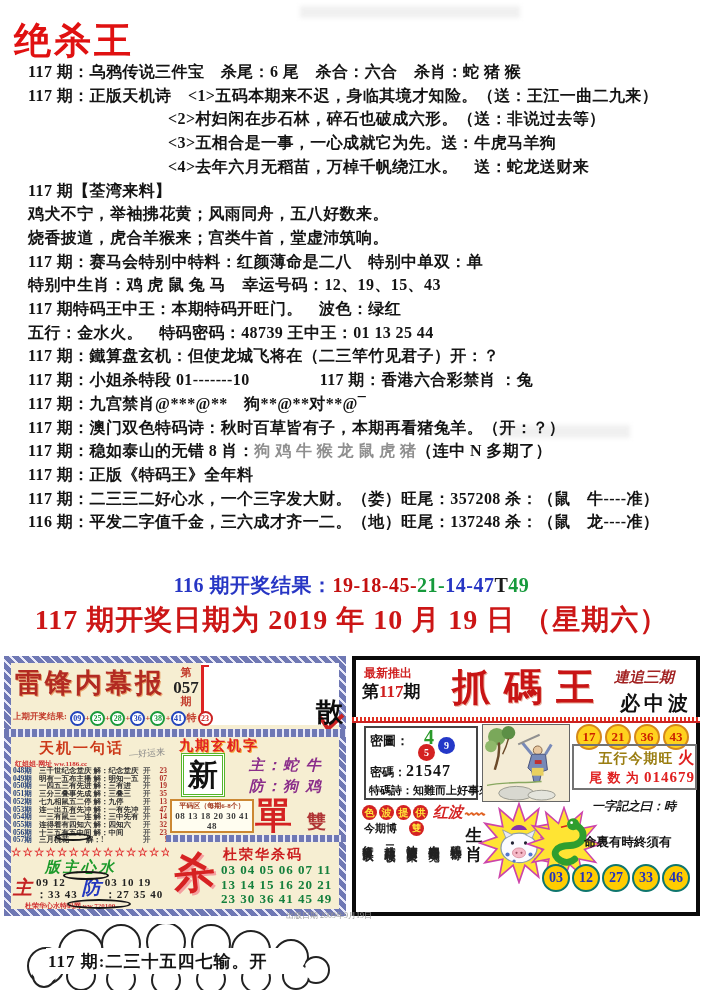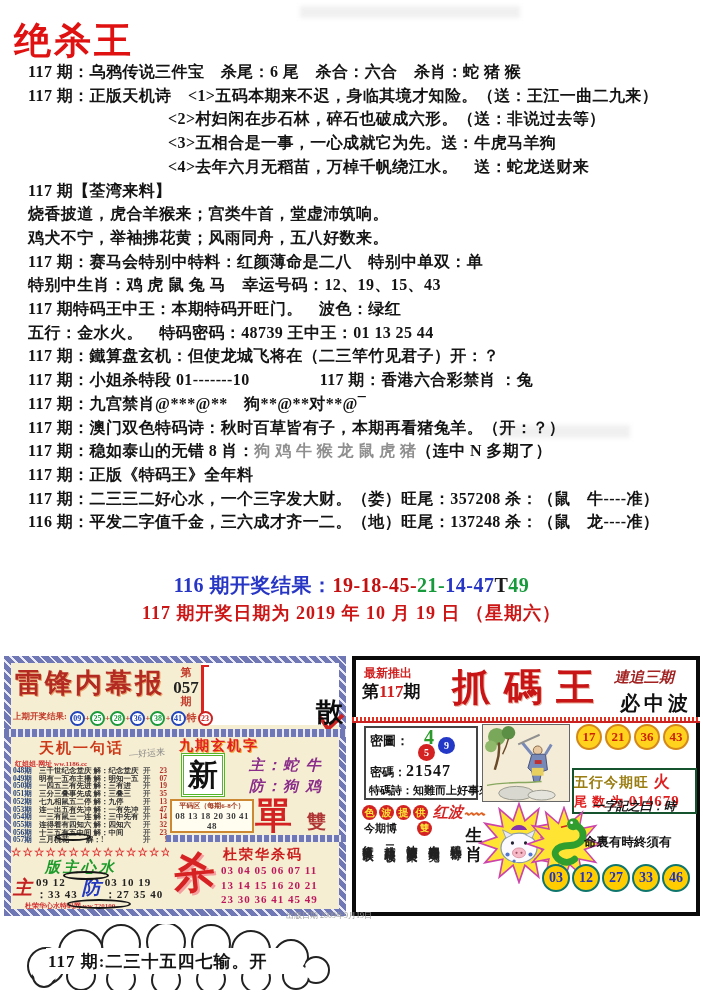--- a/index.html
+++ b/index.html
@@ -9,21 +9,21 @@
   .page{position:absolute;inset:0}
   
   .main-title{position:absolute;left:14px;top:16px;font-size:37px;color:#e01111;
               letter-spacing:3px;font-weight:700}
   #tlines{position:absolute;left:28px;top:60px;width:670px}
   .tline{font-size:16px;line-height:23.7px;white-space:nowrap;letter-spacing:.4px}
   .result-line{position:absolute;left:0;top:572px;width:703px;text-align:center;
                font-size:20px;letter-spacing:.5px}
   .result-label{color:#2736c4}
   .date-line{position:absolute;left:0;top:601px;width:703px;text-align:center;
-             font-size:18px;color:#cc1616;letter-spacing:1px}
+             font-size:28px;color:#cc1616;letter-spacing:1px}
   .smudge{position:absolute;background:#e4e4e4;opacity:.55;filter:blur(2px)}
   
   .lf-panel{position:absolute;left:4px;top:656px;width:342px;height:260px;background:#f6eed2;
             border:7px solid transparent;
             border-image:repeating-linear-gradient(45deg,#6f78b4 0 5px,#e9e9f8 5px 7px) 7}
   .lf-title{position:absolute;left:4px;top:2px;font-size:27px;color:#b22a22;letter-spacing:3px;
             font-weight:900;text-shadow:1px 1px 0 #e8a06a}
   .lf-issue{position:absolute;left:162px;top:4px;width:26px;text-align:center;line-height:1.05}
   .lf-issue .r{color:#c23a2a;font-size:11px;display:block}
   .lf-issue .n{color:#222;font-size:17px;display:block}
@@ -71,21 +71,21 @@
   .pm-box{position:absolute;left:159px;top:136px;width:84px;height:34px;background:#fffdf0;
           border:2px solid #cc8833;text-align:center}
   .pm-label{font-size:7px;color:#a33b20;line-height:10px}
   .pm-nums{font-size:9px;color:#3a3a3a;letter-spacing:.5px}
   .lf-div2{position:absolute;left:155px;right:-7px;top:172px;height:7px;
            background:repeating-linear-gradient(90deg,#6f78b4 0 5px,#e9e9f8 5px 7px)}
   .sha-glyph{position:absolute;left:162px;top:182px;font-size:42px;color:#d62222;
              font-weight:900;transform:rotate(-6deg);text-shadow:2px 2px 0 #f5a0a0}
   .sha-title{position:absolute;left:212px;top:183px;font-size:14px;color:#cc2020;letter-spacing:2px}
   #sharows{position:absolute;left:210px;top:200px}
-  .sha-row{font-size:11px;line-height:14.5px;color:#be185d;letter-spacing:1px;white-space:nowrap}
+  .sha-row{font-size:13px;line-height:14.5px;color:#15803d;letter-spacing:1px;white-space:nowrap}
   
   .zm-panel{position:absolute;left:352px;top:656px;width:348px;height:260px;background:#fff;
             border:4px solid #0a0a0a}
   .zm-promo{position:absolute;left:8px;top:5px;font-size:12px;color:#d02020}
   .zm-issue{position:absolute;left:6px;top:20px;font-size:17px;color:#111}
   .zm-issue .n{color:#d02020}
   .zm-title{position:absolute;left:96px;top:2px;font-size:38px;color:#c81414;font-weight:900;
             letter-spacing:14px;text-shadow:1px 1px 0 #e8b0a0;white-space:nowrap}
   .zm-chase{position:absolute;left:258px;top:8px;font-size:15px;color:#a22222;font-style:italic;white-space:nowrap}
   .zm-bizhong{position:absolute;left:264px;top:30px;font-size:20px;color:#111;letter-spacing:4px;white-space:nowrap}
@@ -97,32 +97,32 @@
   .mt-ball4{position:absolute;left:58px;top:-2px;font-size:20px;color:#2a9a2a;font-weight:900}
   .mt-ball{position:absolute;width:17px;height:17px;border-radius:50%;color:#fff;
            display:flex;align-items:center;justify-content:center;font-size:10px}
   .mt-mima{position:absolute;left:4px;top:34px;font-size:12px}
   .mt-mima .n{font-size:16px;letter-spacing:1px}
   .mt-shi{position:absolute;left:3px;top:55px;font-size:11px;white-space:nowrap}
   .zm-pic{position:absolute;left:126px;top:64px;width:88px;height:78px;border:1px solid #666;background:#f4ecd6}
   #topcircles{position:absolute;left:220px;top:64px;display:flex;gap:3px}
   .ycirc{width:26px;height:26px;border-radius:50%;background:#ffd21e;border:2px solid #d4881a;
          color:#cc2200;font-size:13px;display:flex;align-items:center;justify-content:center}
-  .wx-box{position:absolute;left:216px;top:108px;width:125px;height:46px;border:2px solid #14532d;
-          text-align:left;padding-top:2px}
+  .wx-box{position:absolute;left:216px;top:84px;width:125px;height:46px;border:2px solid #737373;
+          text-align:right;padding-top:2px}
   .wx-l1{font-size:14px;color:#9a7d10;letter-spacing:1px}
   .wx-l1 .fire{color:#e02020;font-size:16px}
   .wx-l2{font-size:13px;color:#e02020;letter-spacing:1px}
   .wx-l2 .n{font-size:15px;font-weight:900}
   .sb-row{position:absolute;left:6px;top:143px;display:flex;align-items:center;gap:2px}
   .sb-circ{width:15px;height:15px;border-radius:50%;background:#d42222;color:#ffe23a;
            font-size:10px;display:flex;align-items:center;justify-content:center}
   .sb-val{color:#d42222;font-size:15px;font-style:italic;margin-left:3px}
   .sb-wave{color:#e06020;font-size:10px}
-  .jq-row{position:absolute;left:8px;top:161px;display:flex;align-items:flex-start;gap:20px;font-size:11px}
+  .jq-row{position:absolute;left:8px;top:161px;display:flex;align-items:flex-start;gap:12px;font-size:11px}
   .jq-badge{width:15px;height:15px;border-radius:50%;background:#d42222;color:#ffe23a;
             font-size:9px;display:flex;align-items:center;justify-content:center}
   #vcols{position:absolute;left:4px;top:176px;display:flex;gap:7px;height:76px}
   .vcol{writing-mode:vertical-rl;text-orientation:upright;font-size:11px;letter-spacing:1px;color:#222}
   .sx{position:absolute;left:108px;top:166px;width:20px;font-size:17px;line-height:19px;text-align:center}
   .star-wrap{position:absolute}
   .yz{position:absolute;left:236px;top:138px;font-size:12px;font-style:italic;white-space:nowrap}
   .pv{position:absolute;left:228px;top:174px;font-size:12.5px;white-space:nowrap}
   #botcircles{position:absolute;left:186px;top:204px;display:flex;gap:2px}
   .ycirc2{width:28px;height:28px;border-radius:50%;background:#ffcc00;border:2px solid #0f766e;
@@ -143,22 +143,22 @@
 
   <div class="main-title">绝杀王</div>
 
   <div id="tlines">
       <div class="tline"><span>117 期：乌鸦传说三件宝　杀尾：6 尾　杀合：六合　杀肖：蛇 猪 猴</span></div>
       <div class="tline"><span>117 期：正版天机诗　&lt;1&gt;五码本期来不迟，身临其境才知险。（送：王江一曲二九来）</span></div>
       <div class="tline" style="padding-left: 140px;"><span>&lt;2&gt;村妇闲在步石林，碎石也破成六形。（送：非说过去等）</span></div>
       <div class="tline" style="padding-left: 140px;"><span>&lt;3&gt;五相合是一事，一心成就它为先。送：牛虎马羊狗</span></div>
       <div class="tline" style="padding-left: 140px;"><span>&lt;4&gt;去年六月无稻苗，万棹千帆绕江水。　送：蛇龙送财来</span></div>
       <div class="tline"><span>117 期【荃湾来料】</span></div>
+      <div class="tline"><span>鸡犬不宁，举袖拂花黄；风雨同舟，五八好数来。</span></div>
       <div class="tline"><span>烧香披道，虎合羊猴来；宫类牛首，堂虚沛筑响。</span></div>
-      <div class="tline"><span>鸡犬不宁，举袖拂花黄；风雨同舟，五八好数来。</span></div>
       <div class="tline"><span>117 期：赛马会特别中特料：红颜薄命是二八　特别中单双：单</span></div>
       <div class="tline"><span>特别中生肖：鸡 虎 鼠 兔 马　幸运号码：12、19、15、43</span></div>
       <div class="tline"><span>117 期特码王中王：本期特码开旺门。　波色：绿红</span></div>
       <div class="tline"><span>五行：金水火。　特码密码：48739 王中王：01 13 25 44</span></div>
       <div class="tline"><span>117 期：鐵算盘玄机：但使龙城飞将在（二三竿竹见君子）开：？</span></div>
       <div class="tline"><span>117 期：小姐杀特段 01-------10</span><span style="display: inline-block; width: 70px;"></span><span>117 期：香港六合彩禁肖 ：兔</span></div>
       <div class="tline"><span>117 期：九宫禁肖@***@**　狗**@**对**@¯</span></div>
       <div class="tline"><span>117 期：澳门双色特码诗：秋时百草皆有子，本期再看猪兔羊。（开：？）</span></div>
       <div class="tline"><span>117 期：稳如泰山的无错 8 肖：</span><span style="color: rgb(143, 143, 143);">狗 鸡 牛 猴 龙 鼠 虎 猪</span><span>（连中 N 多期了）</span></div>
       <div class="tline"><span>117 期：正版《特码王》全年料</span></div>

